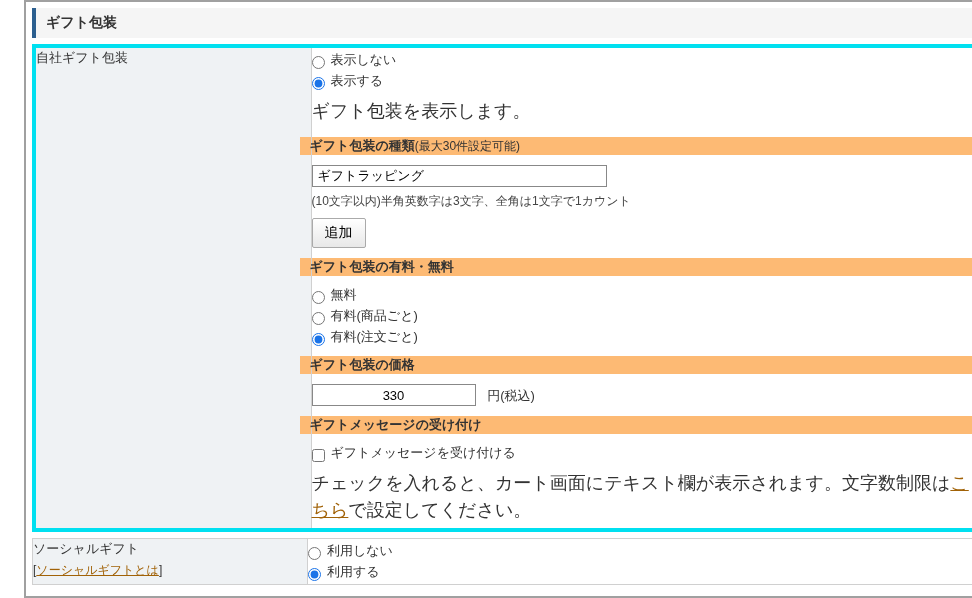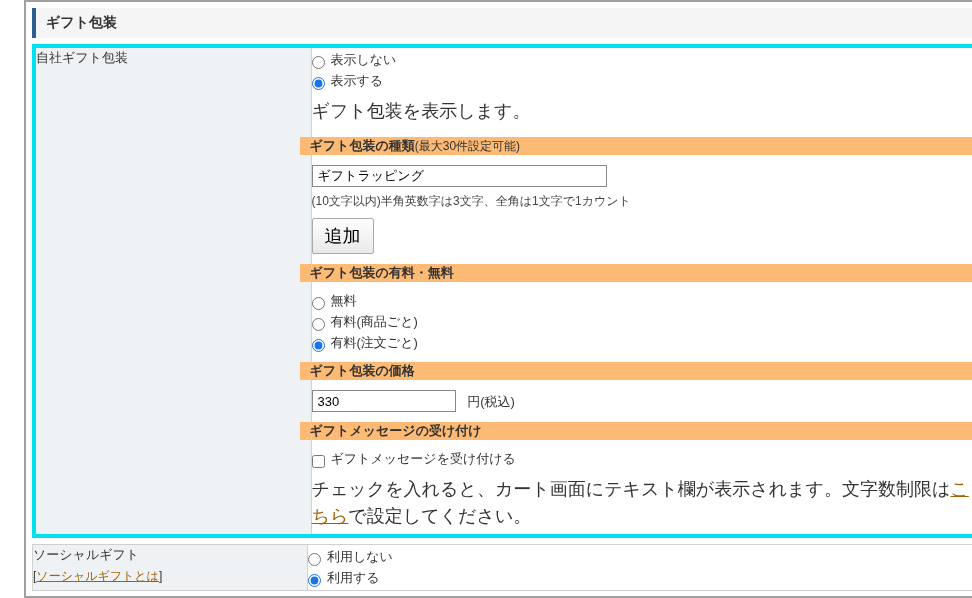--- a/index.html
+++ b/index.html
@@ -80,32 +80,33 @@
       font-size: 12px;
     }
     .text-input {
       border: 1px solid #888;
       padding: 3px 5px;
       font-size: 13px;
       width: 295px;
       height: 22px;
     }
     .text-input.small {
-      width: 144px;
+      width: 164px;
+      text-align: center;
     }
     .hint {
       font-size: 12px;
       color: #444;
       margin: 6px 0 8px 0;
     }
     .add-btn {
       border: 1px solid #aaa;
       background: linear-gradient(#ffffff, #e8e8e8);
       padding: 5px 12px;
-      font-size: 18px;
+      font-size: 14px;
       border-radius: 2px;
       cursor: pointer;
     }
     .inline-label {
       margin-left: 8px;
       font-size: 13px;
     }
     a.link {
       color: #a16207;
       text-decoration: underline;

